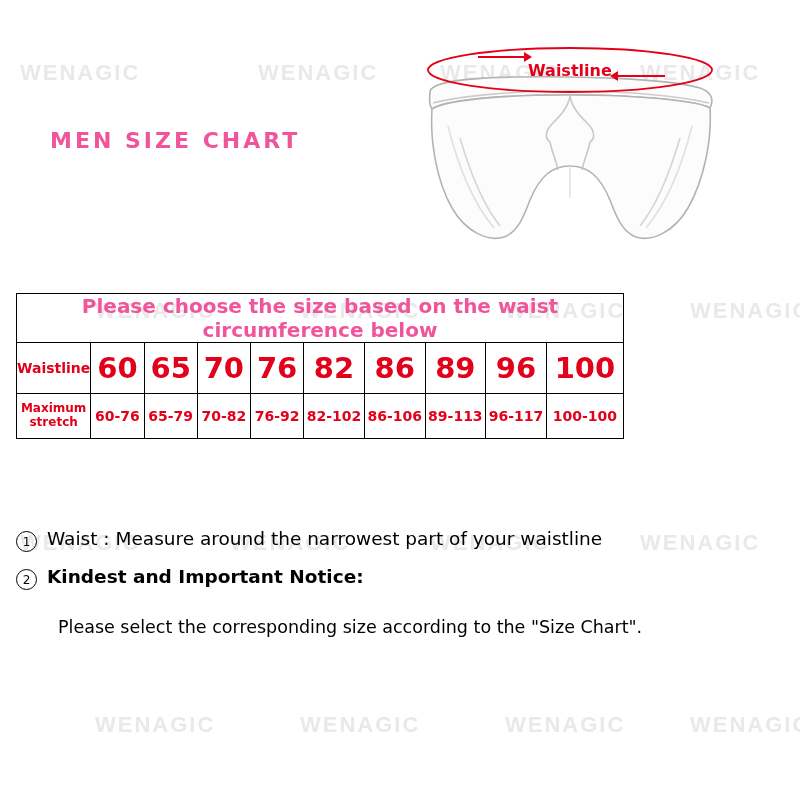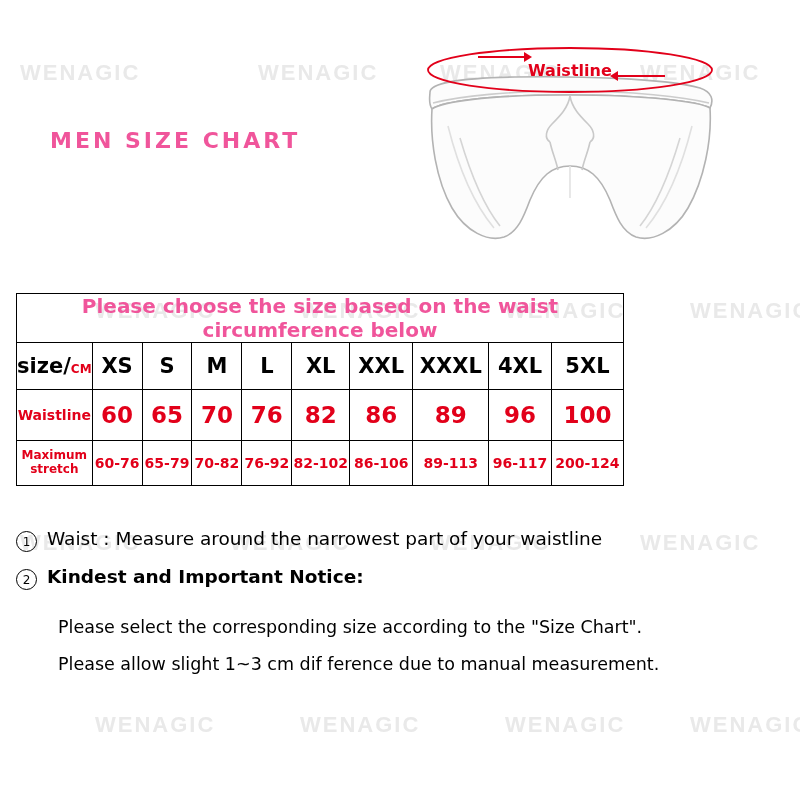--- a/index.html
+++ b/index.html
@@ -105,21 +105,21 @@
   .chart .size-label {
     font-size: 17px;
     color: #000;
   }
   .chart .size-label .cm {
     font-size: 12px;
     color: #e2001a;
   }
   .chart .waist-row td {
     height: 50px;
-    font-size: 23px;
+    font-size: 29px;
     font-weight: bold;
     color: #e2001a;
     font-family: "DejaVu Sans", sans-serif;
   }
   .chart .waist-row .label-cell {
     font-size: 14px;
   }
   .chart .stretch-row td {
     height: 44px;
     font-size: 14px;
@@ -236,32 +236,20 @@
       <path d="M218 41 L 210 46 L 218 51" fill="#e2001a" stroke="none"></path>
     </g>
   </svg>
 </div>
 <div class="waistline-label">Waistline</div>
 
 <table class="chart">
   <tbody>
     <tr class="head-row">
       <td colspan="10">Please choose the size based on the waist circumference below</td>
-    </tr>
-    <tr class="size-row">
-      <td class="label-cell size-label"><span>size/</span><span class="cm">CM</span></td>
-      <td>XS</td>
-      <td>S</td>
-      <td>M</td>
-      <td>L</td>
-      <td>XL</td>
-      <td>XXL</td>
-      <td>XXXL</td>
-      <td>4XL</td>
-      <td>5XL</td>
     </tr>
     <tr class="waist-row">
       <td class="label-cell">Waistline</td>
       <td>60</td>
       <td>65</td>
       <td>70</td>
       <td>76</td>
       <td>82</td>
       <td>86</td>
       <td>89</td>
@@ -271,29 +259,28 @@
     <tr class="stretch-row">
       <td class="label-cell">Maximum stretch</td>
       <td>60-76</td>
       <td>65-79</td>
       <td>70-82</td>
       <td>76-92</td>
       <td>82-102</td>
       <td>86-106</td>
       <td>89-113</td>
       <td>96-117</td>
-      <td>200-124</td>
+      <td>100-100</td>
     </tr>
   </tbody>
 </table>
 
 <div class="notes">
   <div class="note-line">
     <span class="circ">1</span>
     <span class="note-text">Waist : Measure around the narrowest part of your waistline</span>
   </div>
   <div class="note-line" style="margin-top:14px;">
     <span class="circ">2</span>
     <span class="note-text red">Kindest and Important Notice:</span>
   </div>
   <div class="sub-note">Please select the corresponding size according to the "Size Chart".</div>
-  <div class="sub-note">Please allow slight 1~3 cm dif ference due to manual measurement.</div>
 </div>
 
 </body></html>

